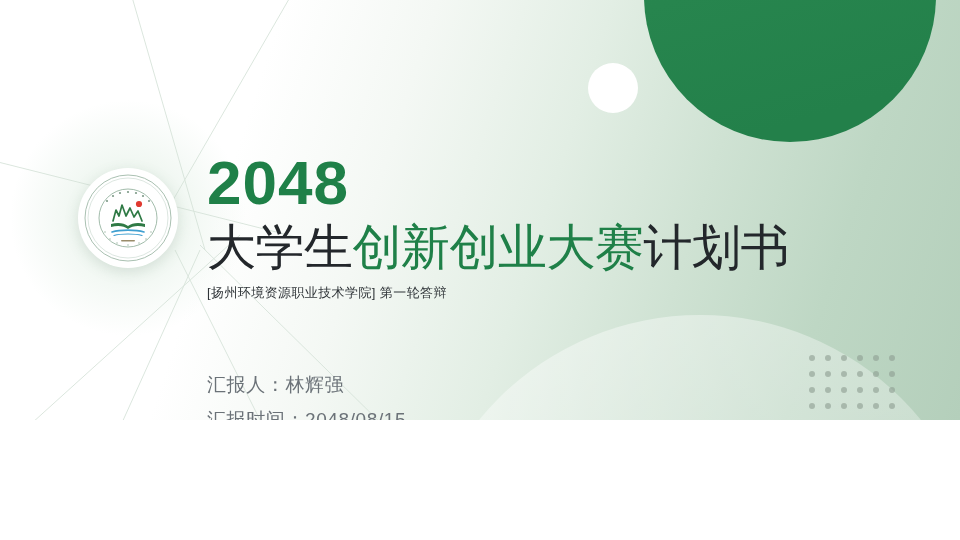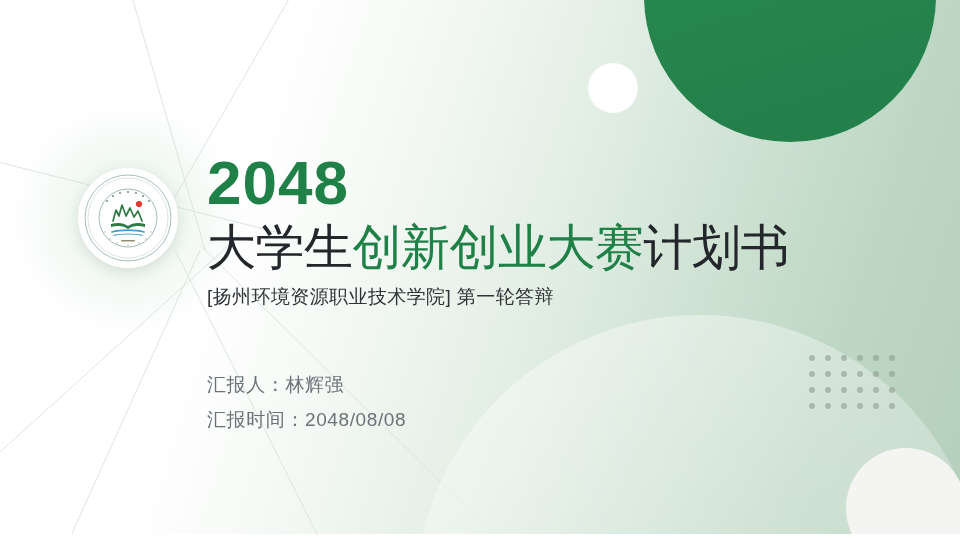--- a/index.html
+++ b/index.html
@@ -8,21 +8,21 @@
     padding: 0;
     background: #ffffff;
   }
   body {
     font-family: "Liberation Sans", "DejaVu Sans", sans-serif;
   }
 
   #slide {
     position: relative;
     width: 960px;
-    height: 534px;
+    height: 420px;
     overflow: hidden;
     background:
       linear-gradient(108deg,
         #ffffff 0%,
         #ffffff 26%,
         #f4f8f4 40%,
         #e2eee4 56%,
         #cfe2d3 70%,
         #bed7c4 84%,
         #b4cfbb 100%);
@@ -75,21 +75,21 @@
     line-height: 1.06;
     letter-spacing: -0.5px;
     white-space: nowrap;
     font-family: "Liberation Sans", "DejaVu Sans", sans-serif;
   }
   #headline .dark  { color: #23272b; }
   #headline .green { color: #1f8048; }
 
   #subtitle {
     margin: 10px 0 0 0;
-    font-size: 19px;
+    font-size: 13px;
     font-weight: 400;
     color: #2f3438;
     letter-spacing: 0.4px;
   }
 
   #meta {
     position: absolute;
     left: 207px;
     top: 368px;
     font-size: 19px;
@@ -231,17 +231,17 @@
 
     <div id="headline">
       <span class="dark">大学生</span><span class="green">创新创业大赛</span><span class="dark">计划书</span>
     </div>
 
     <div id="subtitle">[扬州环境资源职业技术学院] 第一轮答辩</div>
   </div>
 
   <div id="meta">
     <div>汇报人：林辉强</div>
-    <div>汇报时间：2048/08/08</div>
+    <div>汇报时间：2048/08/15</div>
   </div>
 
 
 </div>
 
 </body></html>

